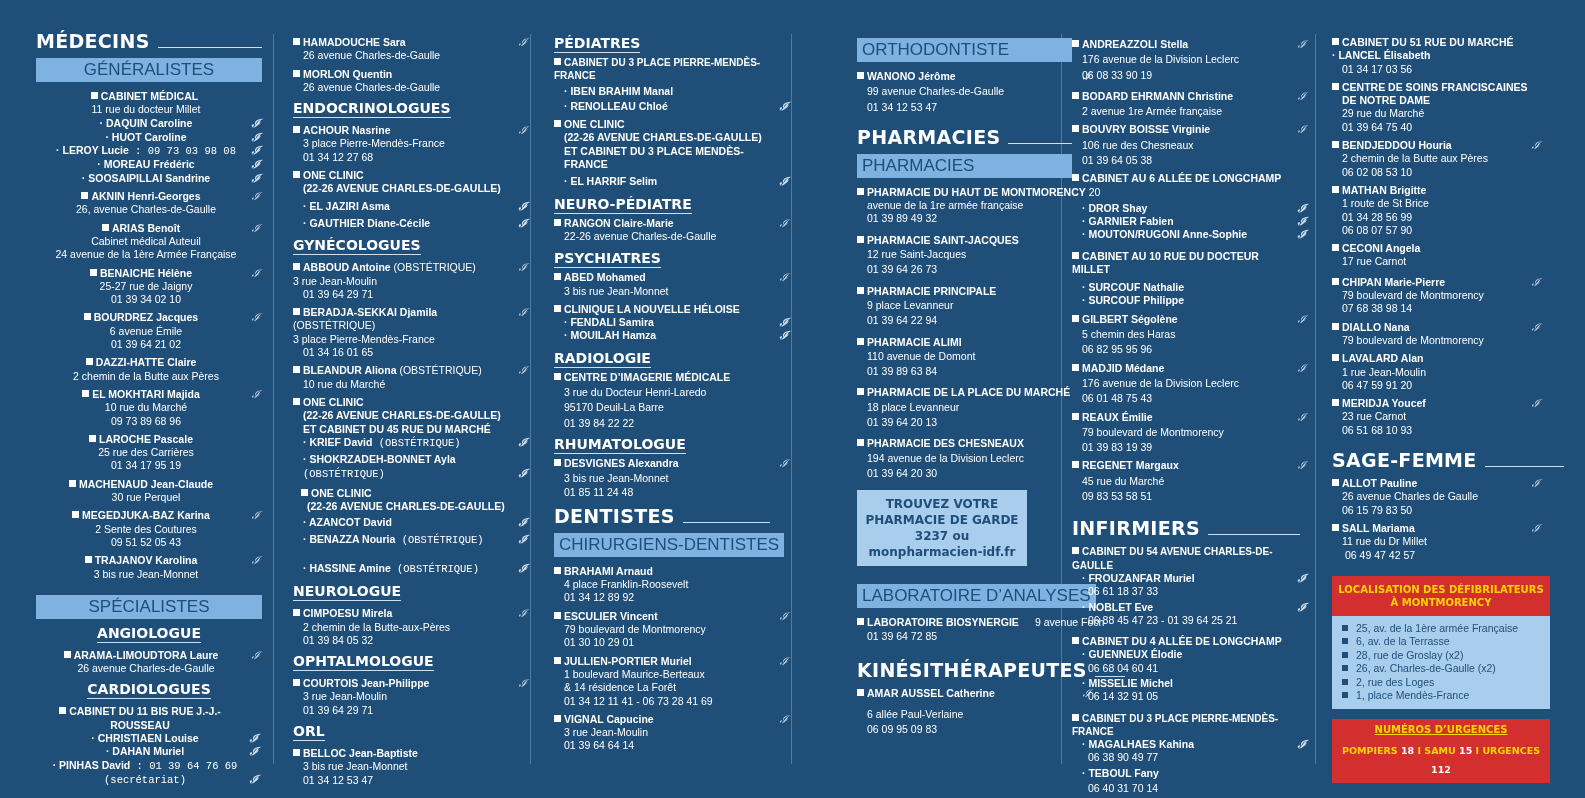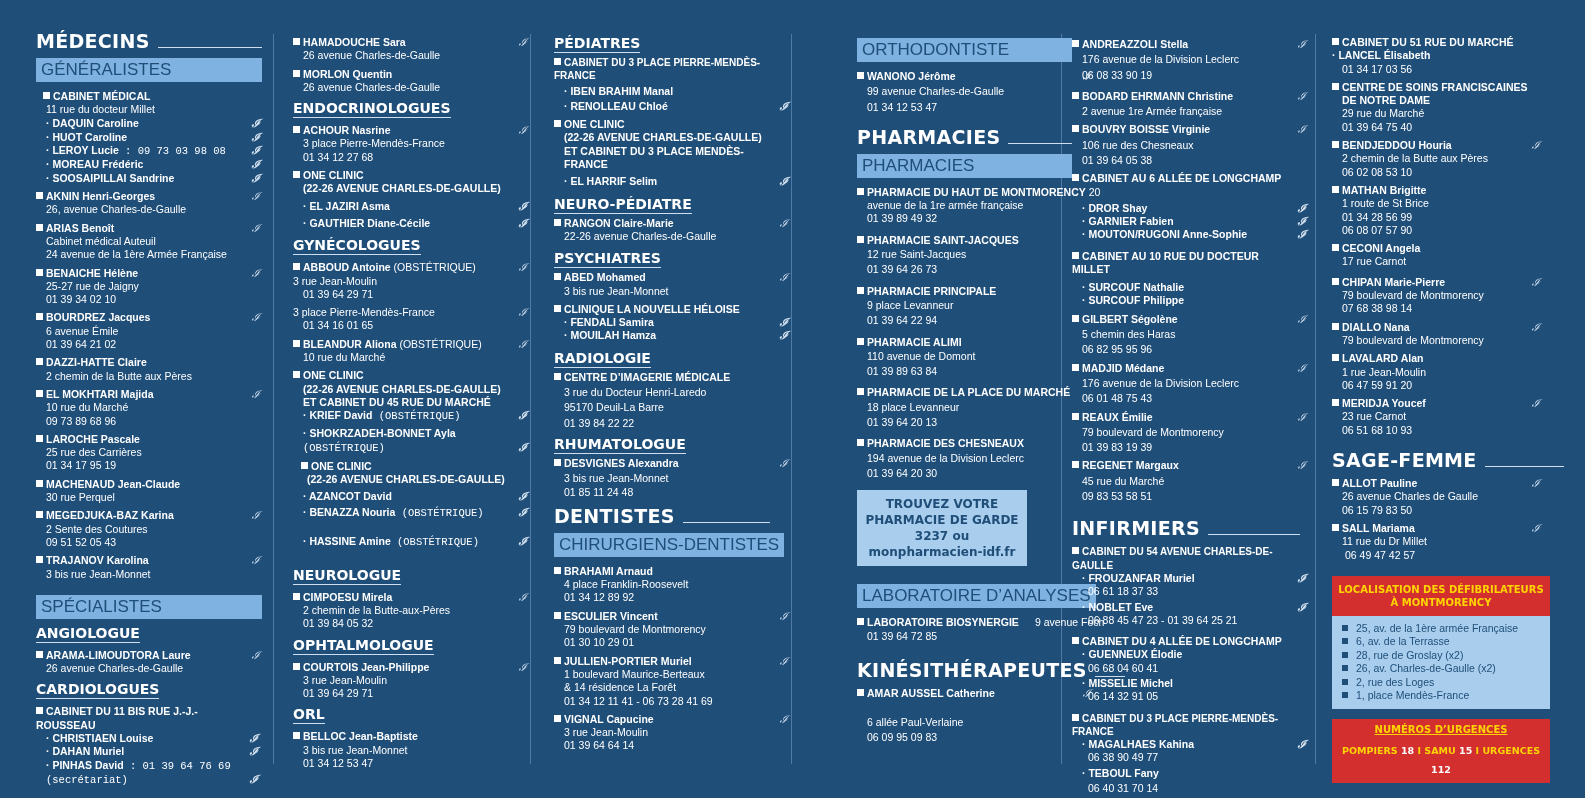--- a/index.html
+++ b/index.html
@@ -32,21 +32,21 @@
 </style>
 </head>
 <body>
 
 <div class="sep" style="left:273px;height:730px;"></div>
 <div class="sep" style="left:530px;height:730px;"></div>
 <div class="sep" style="left:791px;height:730px;"></div>
 <div class="sep" style="left:1061px;height:730px;"></div>
 <div class="sep" style="left:1315px;height:730px;"></div>
 
-<div class="col" style="left:36px;width:226px;">
+<div class="col" style="left:36px;width:226px;text-align:center;">
   <div class="h1">
       <span>MÉDECINS</span>
       <span class="line"></span>
     </div>
   <div class="band">GÉNÉRALISTES</div>
 
   <div class="entry" style="padding-left:7px;">
     <span class="name">CABINET MÉDICAL</span>
     <span class="line-txt" style="padding-left:3px;">11 rue du docteur Millet</span>
     <span class="sub" style="padding-left:3px;"><span>DAQUIN Caroline</span><span class="n"></span><span class="icon">ℐ</span></span>
@@ -152,20 +152,21 @@
   </div>
 
   <div class="h2" style="margin-top:2px">GYNÉCOLOGUES</div>
   <div class="entry">
       <span class="name"><span>ABBOUD Antoine</span><span class="note"> (OBSTÉTRIQUE)</span></span>
       <span style="display:block">3 rue Jean-Moulin</span>
       <span class="line-txt">01 39 64 29 71</span>
       <span class="icon" style="top:0">ℐ</span>
     </div>
   <div class="entry">
+      <span class="name"><span>BERADJA-SEKKAI Djamila</span><span class="note"> (OBSTÉTRIQUE)</span></span>
       <span style="display:block">3 place Pierre-Mendès-France</span>
       <span class="line-txt">01 34 16 01 65</span>
       <span class="icon" style="top:0">ℐ</span>
     </div>
   <div class="entry">
       <span class="name"><span>BLEANDUR Aliona</span><span class="note"> (OBSTÉTRIQUE)</span></span>
       <span class="line-txt">10 rue du Marché</span>
       <span class="icon" style="top:0">ℐ</span>
     </div>
   <div class="entry">
@@ -178,21 +179,21 @@
   <div class="entry" style="padding-left:8px">
     <span class="name">ONE CLINIC</span>
     <span class="line-txt" style="font-weight:bold;padding-left:6px">(22-26 AVENUE CHARLES-DE-GAULLE)</span>
   </div>
   <div class="entry" style="margin-top:-2px">
     <span class="sub"><span>AZANCOT David</span><span class="icon">ℐ</span></span>
     <span class="sub" style="margin-top:3px"><span>BENAZZA Nouria</span><span class="n"> (OBSTÉTRIQUE)</span><span class="icon">ℐ</span></span>
     <span class="sub" style="margin-top:15px"><span>HASSINE Amine</span><span class="n"> (OBSTÉTRIQUE)</span><span class="icon">ℐ</span></span>
   </div>
 
-  <div class="h2" style="margin-top:12px">NEUROLOGUE</div>
+  <div class="h2" style="margin-top:2px">NEUROLOGUE</div>
   <div class="entry">
       <span class="name">CIMPOESU Mirela</span>
       <span class="line-txt">2 chemin de la Butte-aux-Pères</span>
       <span class="line-txt">01 39 84 05 32</span>
       <span class="icon" style="top:0">ℐ</span>
     </div>
   <div class="h2" style="margin-top:0">OPHTALMOLOGUE</div>
   <div class="entry">
       <span class="name">COURTOIS Jean-Philippe</span>
       <span class="line-txt">3 rue Jean-Moulin</span>
@@ -340,21 +341,21 @@
       <span class="name"><span>LABORATOIRE BIOSYNERGIE</span><span class="note" style="margin-left:16px">9 avenue Foch</span></span>
       <span class="line-txt">01 39 64 72 85</span>
     </div>
 
   <div class="h1" style="margin-top:16px;width:245px;">
       <span>KINÉSITHÉRAPEUTES</span>
       <span class="line" style="min-width:30px"></span>
     </div>
   <div class="entry">
       <span class="name">AMAR AUSSEL Catherine</span>
-      <span class="line-txt" style="margin-top:16px">6 allée Paul-Verlaine</span>
+      <span class="line-txt" style="margin-top:8px">6 allée Paul-Verlaine</span>
       <span class="line-txt" style="margin-top:2px">06 09 95 09 83</span>
       <span class="icon" style="top:0;right:6px">ℐ</span>
     </div>
 </div>
 
 <div class="col" style="left:1072px;width:236px;top:38px;">
   <div class="entry">
       <span class="name">ANDREAZZOLI Stella</span>
       <span class="line-txt" style="margin-top:2px">176 avenue de la Division Leclerc</span>
       <span class="line-txt" style="margin-top:2px">06 08 33 90 19</span>

